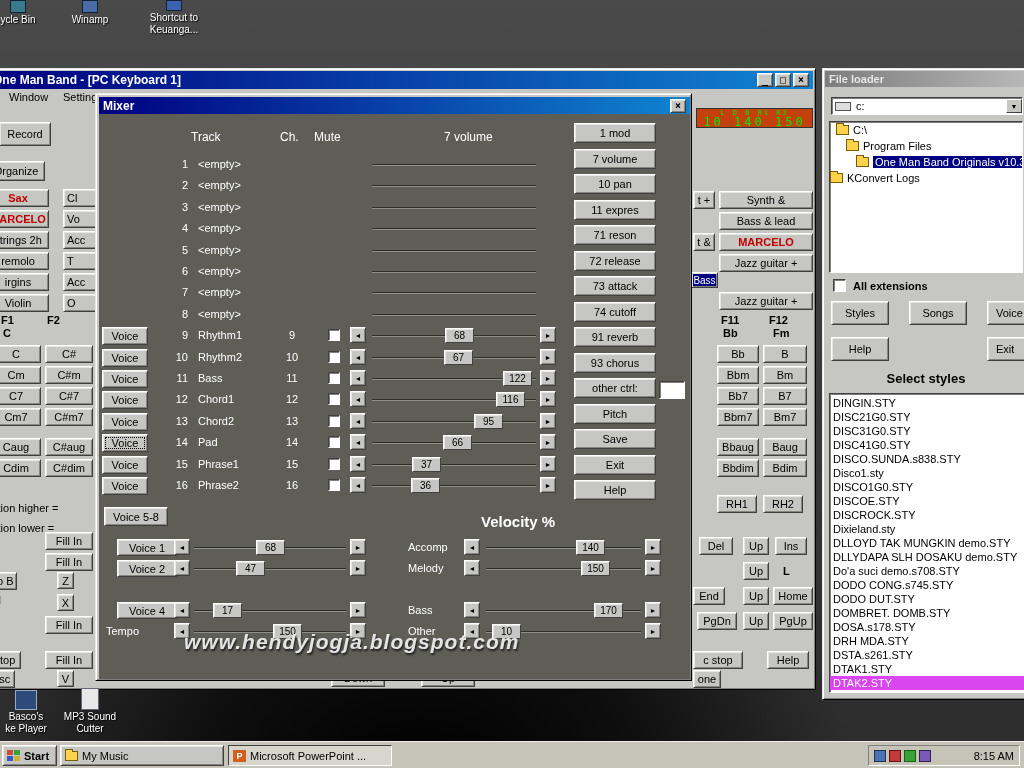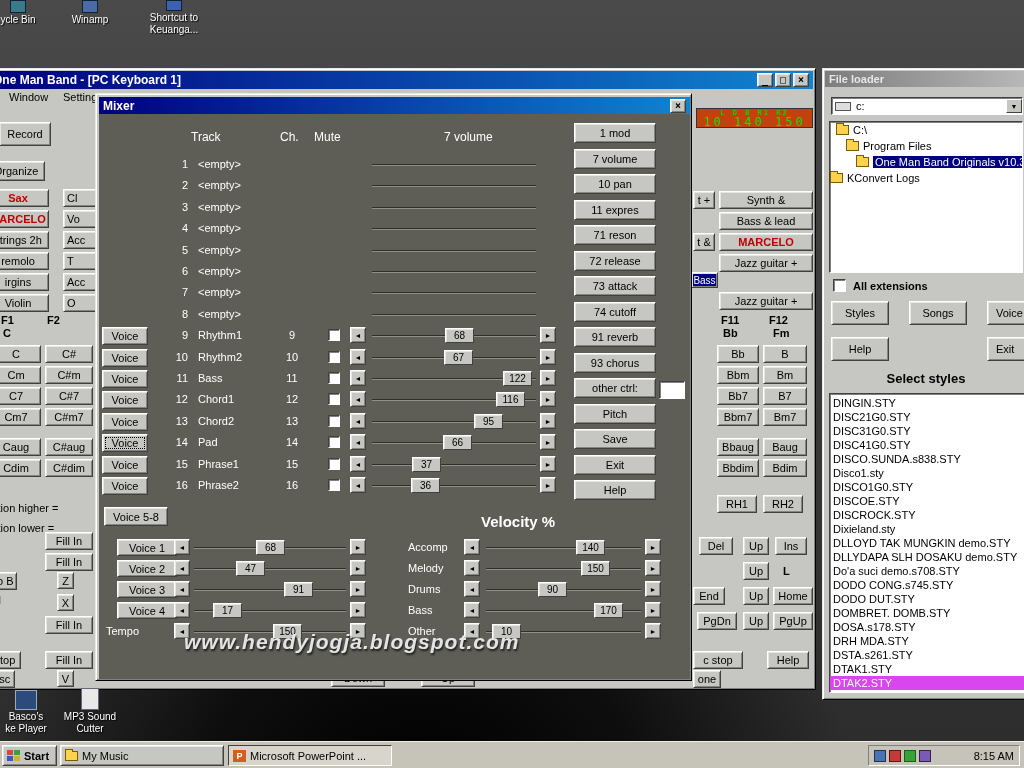--- a/index.html
+++ b/index.html
@@ -453,34 +453,20 @@
           <span class="thumb" style="left:42px">47</span>
         </span>
       <span class="ab bl-ra">►</span>
       <span class="br-lbl">Melody</span>
       <span class="ab br-la">◄</span>
       <span class="groove br-gr">
           <span class="thumb" style="left:95px">150</span>
         </span>
       <span class="ab br-ra">►</span>
     </div>
-    <div class="srow" style="top:487px">
-      <div class="btn bl-lbl">Voice 3</div>
-      <span class="ab bl-la">◄</span>
-      <span class="groove bl-gr">
-          <span class="thumb" style="left:90px">91</span>
-        </span>
-      <span class="ab bl-ra">►</span>
-      <span class="br-lbl">Drums</span>
-      <span class="ab br-la">◄</span>
-      <span class="groove br-gr">
-          <span class="thumb" style="left:52px">90</span>
-        </span>
-      <span class="ab br-ra">►</span>
-    </div>
     <div class="srow" style="top:508px">
       <div class="btn bl-lbl">Voice 4</div>
       <span class="ab bl-la">◄</span>
       <span class="groove bl-gr">
           <span class="thumb" style="left:19px">17</span>
         </span>
       <span class="ab bl-ra">►</span>
       <span class="br-lbl">Bass</span>
       <span class="ab br-la">◄</span>
       <span class="groove br-gr">

